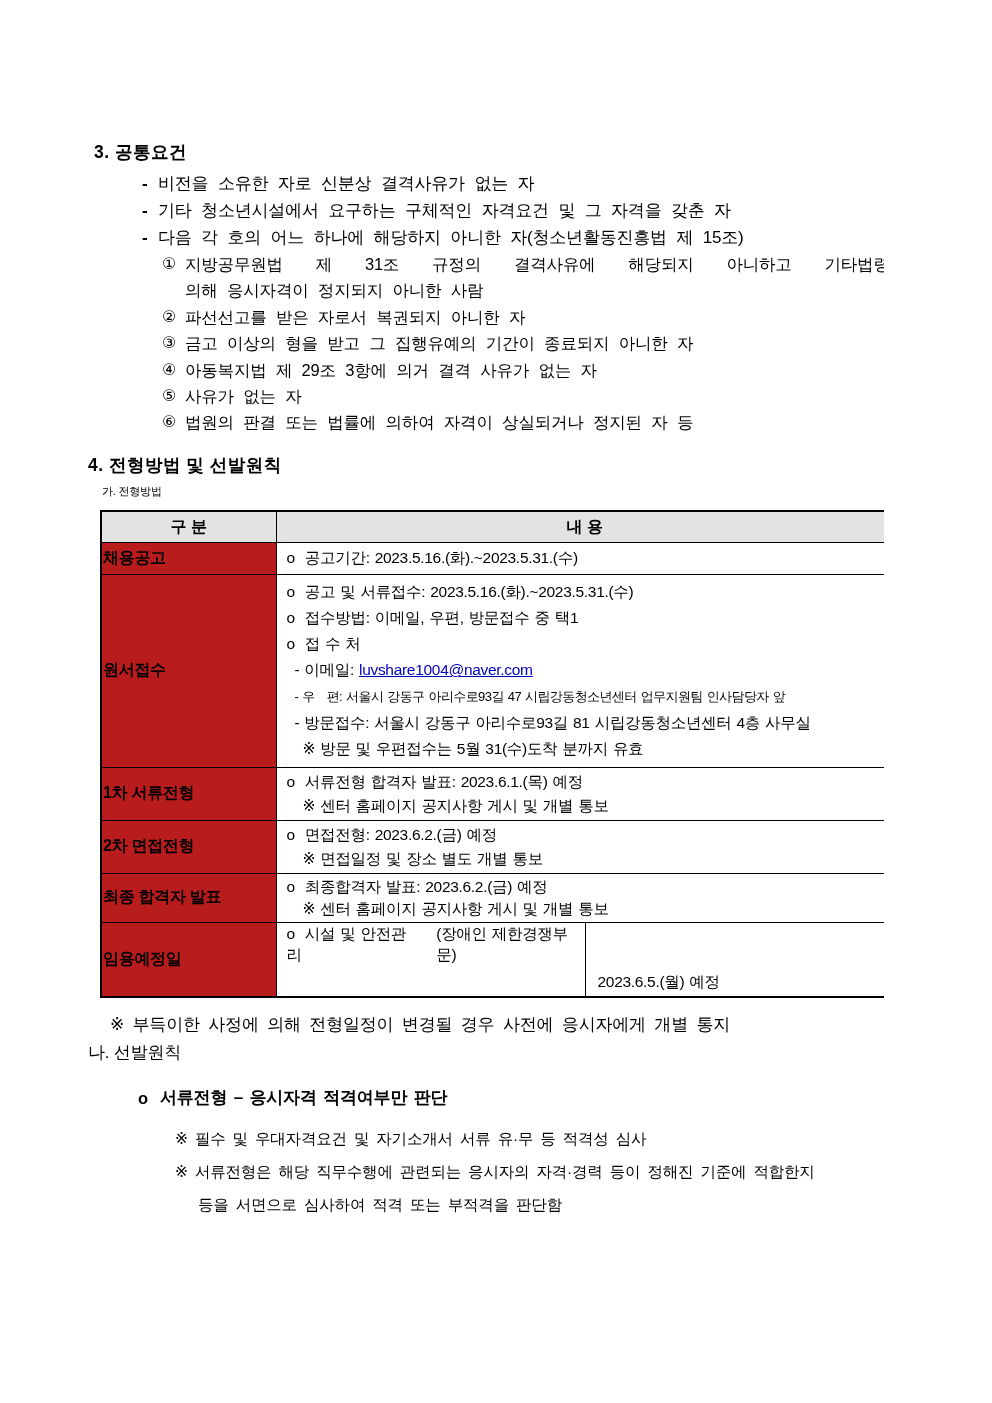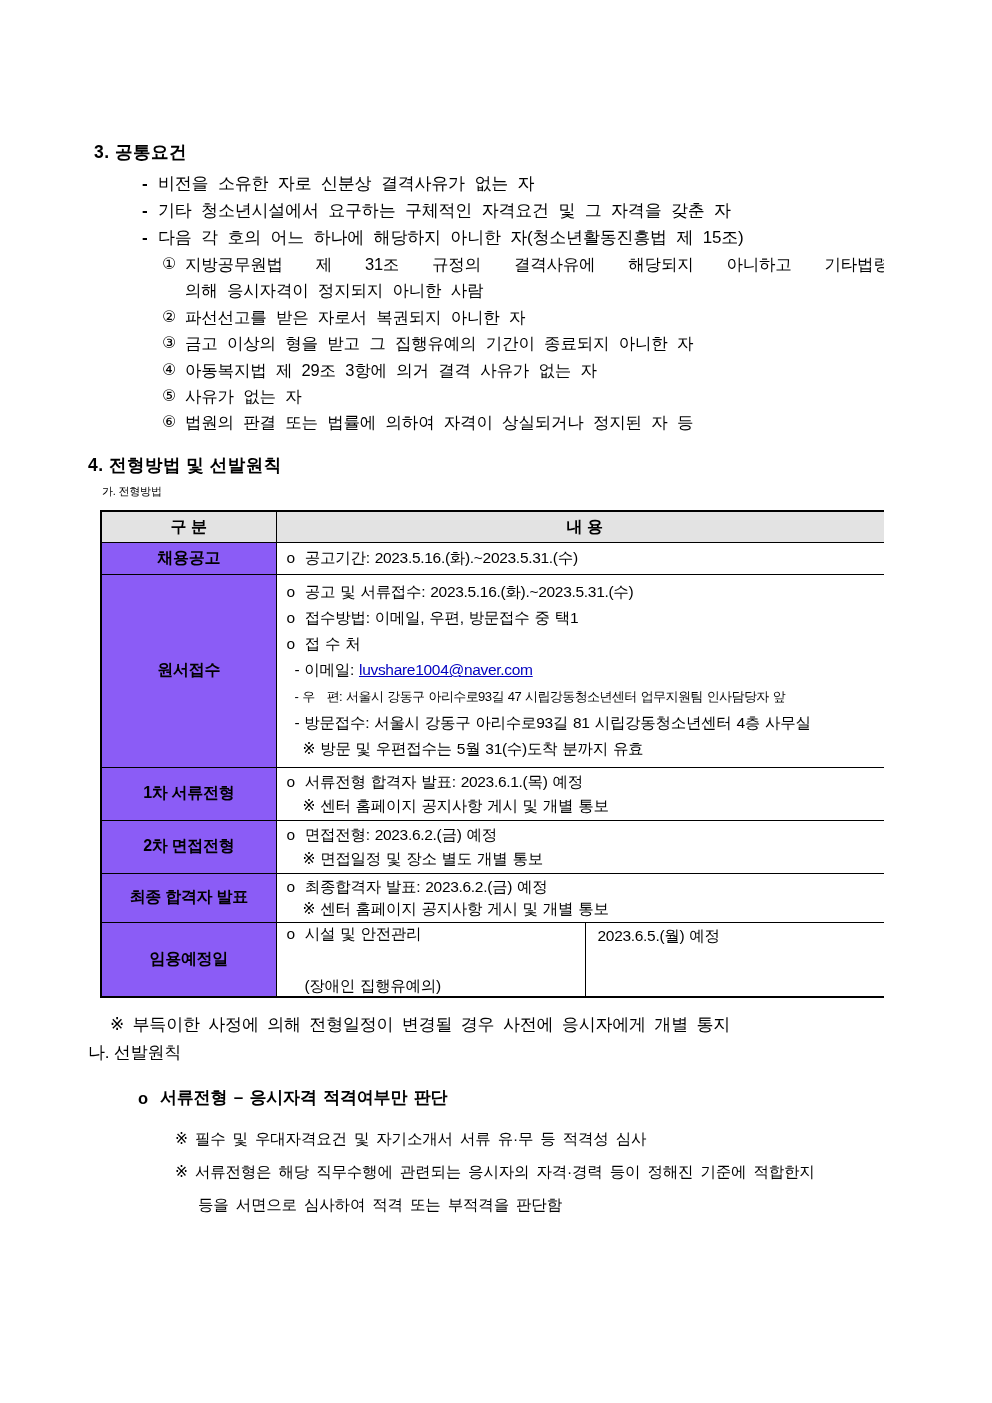--- a/index.html
+++ b/index.html
@@ -31,38 +31,38 @@
   .h-sub{font-size:11px;margin:7px 0 0 14px;letter-spacing:-0.2px;}
   table.sel{
     border-collapse:collapse;
     margin:11px 0 0 12px;
     width:793px;
     table-layout:fixed;
   }
   table.sel td{border:1.5px solid #000;}
   table.sel{border:2px solid #000;}
   td.label{
-    background:#8b5cf6;
-    text-align:center;vertical-align:middle;
+    background:#b91c1c;
+    vertical-align:middle;
     font-weight:bold;font-size:16px;letter-spacing:-0.3px;margin-left:44px;
   }
   td.cont{vertical-align:middle;padding:2px 24px 2px 10px;}
   .cl{font-size:15.5px;line-height:26.3px;white-space:pre-wrap;letter-spacing:-0.3px;word-spacing:1px;}
   .cl.in1{padding-left:8px;}
   .cl.in2{padding-left:16px;}
   .cl.small{font-size:13px;letter-spacing:-0.6px;}
   .cl a{color:#0000c0;text-decoration:underline;}
   .rh-hdr{height:32px;margin-left:16px;} .rh-0{height:27px;} .rh-1{height:193px;}
   .rh-2{height:51px;} .rh-3{height:50px;} .rh-4{height:46px;} .rh-5{height:73px;}
   td.hdrc{background:#e3e3e3;text-align:center;vertical-align:middle;font-weight:bold;font-size:16px;white-space:pre-wrap;}
   
   td.splitcell{padding:0;vertical-align:middle;}
   .split{display:flex;height:73px;align-items:stretch;}
-  .split-l{width:309px;flex:0 0 309px;border-right:1.5px solid #000;display:flex;flex-direction:column;justify-content:space-between;padding-left:10px;box-sizing:border-box;}
-  .split-r{flex:1;display:flex;align-items:flex-start;padding-left:12px;}
+  .split-l{width:309px;flex:0 0 309px;border-right:1.5px solid #000;display:flex;flex-direction:row;justify-content:flex-end;padding-left:10px;box-sizing:border-box;}
+  .split-r{flex:1;display:flex;align-items:flex-end;padding-left:12px;}
   .split-l .cl{line-height:21px;}
   .split-l .cl.in2b{padding-left:18px;}
   
   .note{font-size:17px;margin:15px 0 0 22px;word-spacing:4px;white-space:pre-wrap;letter-spacing:-0.2px;}
   .sub-b{font-size:17px;margin:5px 0 0 0;letter-spacing:-0.2px;}
   .principle{display:flex;margin:22px 0 0 50px;}
   .pmark{width:22px;flex:0 0 22px;font-size:16.5px;font-weight:bold;line-height:24px;}
   .ptext{font-size:17px;font-weight:bold;line-height:24px;word-spacing:2px;letter-spacing:-0.2px;}
   .pnotes{margin:12px 0 0 69px;}
   .pnote{font-size:15.5px;line-height:33px;word-spacing:3px;white-space:pre-wrap;letter-spacing:-0.2px;margin-left:18px;}
@@ -189,21 +189,21 @@
             <div class="cl" style="line-height:22px;">o  최종합격자 발표: 2023.6.2.(금) 예정</div>
             <div class="cl in2" style="line-height:22px;">※ 센터 홈페이지 공지사항 게시 및 개별 통보</div>
           </td>
         </tr>
         <tr class="rh-5">
           <td class="label">임용예정일</td>
           <td class="splitcell">
             <div class="split">
               <div class="split-l">
                 <div class="cl">o  시설 및 안전관리</div>
-                <div class="cl in2b">(장애인 집행유예의)</div>
+                <div class="cl in2b">(장애인 제한경쟁부문)</div>
               </div>
               <div class="split-r">
                 <div class="cl">2023.6.5.(월) 예정</div>
               </div>
             </div>
           </td>
         </tr>
       </tbody>
         </table>
 

